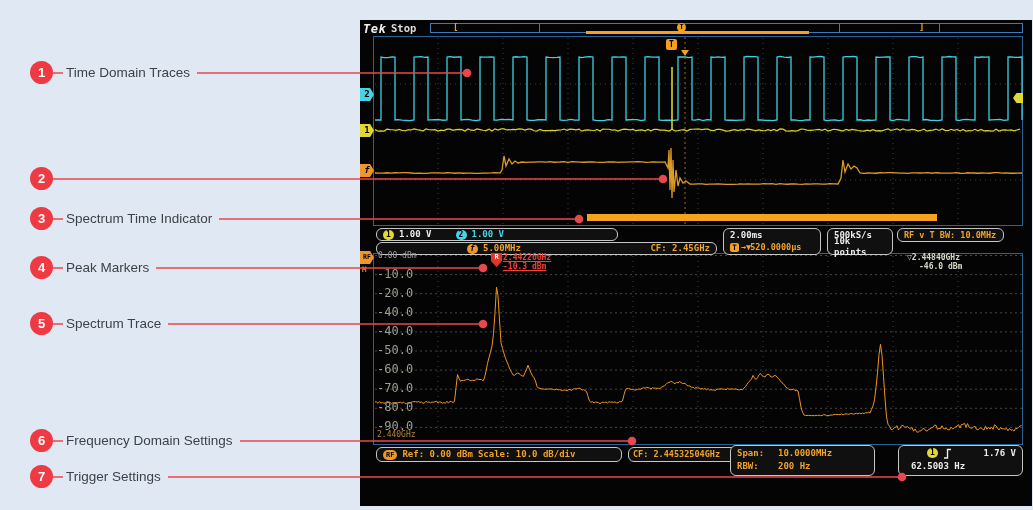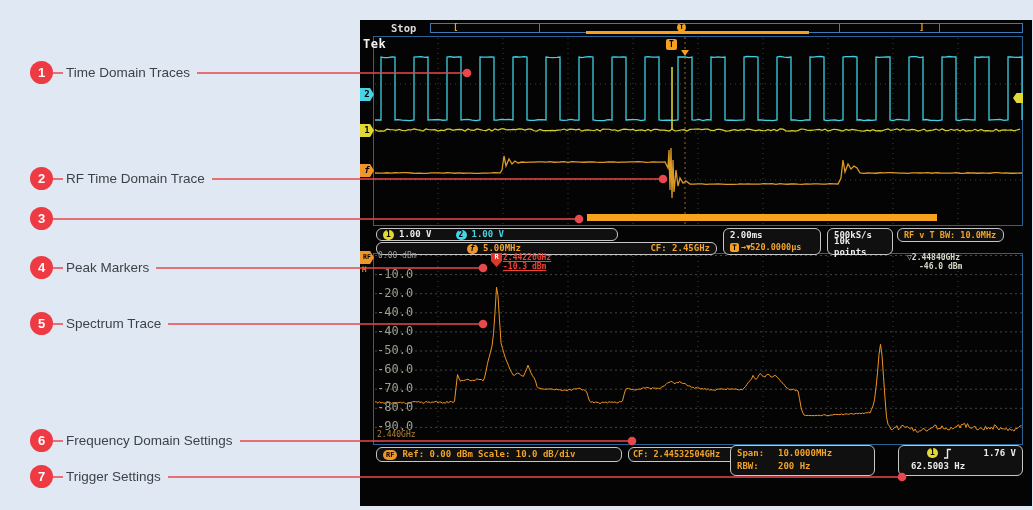--- a/index.html
+++ b/index.html
@@ -8,21 +8,21 @@
   .callout{position:absolute;left:30px;display:flex;align-items:center;z-index:31;}
   .cnum{width:23px;height:23px;border-radius:50%;background:#ee3a43;color:#fff;font-weight:bold;
         font-size:13px;display:flex;align-items:center;justify-content:center;flex:0 0 23px;}
   .clabel{margin-left:10px;background:#e0e9f3;padding:1px 7px 1px 3px;color:#3d4248;font-size:13.5px;white-space:nowrap;}
   
   .scope{position:absolute;left:360px;top:20px;width:672px;height:486px;background:#040404;
          font-family:"DejaVu Sans Mono",monospace;z-index:1;}
   .scope *{box-sizing:border-box;}
   #scope-canvas{position:absolute;left:0;top:0;z-index:1;}
   .ov{position:absolute;z-index:2;}
-  .hdr-tek{left:3px;top:17px;color:#f2f2f2;font-weight:bold;font-size:12px;letter-spacing:.5px;}
+  .hdr-tek{left:3px;top:2px;color:#f2f2f2;font-weight:bold;font-size:12px;letter-spacing:.5px;font-style:italic;}
   .hdr-stop{left:31px;top:2px;color:#dcdcdc;font-weight:bold;font-size:10.5px;}
   .ovbar{left:70px;top:3px;width:593px;height:10px;border:1px solid #3d7ab8;}
   .ovbar .dv{position:absolute;top:0;width:1px;height:8px;background:#3d7ab8;}
   .ovbar .obar{position:absolute;left:155px;top:7px;width:223px;height:3px;background:#f5a01e;}
   .ovbar .obrk{position:absolute;top:-2px;color:#f5a01e;font-size:9px;font-weight:bold;}
   .ovbar .tcirc{position:absolute;left:246px;top:-1px;width:9px;height:9px;border-radius:50%;background:#f5a01e;
                 color:#000;font-size:7px;font-weight:bold;text-align:center;line-height:9px;}
   .chb{position:absolute;left:0;width:14px;height:13px;color:#000;font-weight:bold;font-size:9px;
        text-align:center;line-height:13px;clip-path:polygon(0 0,72% 0,100% 50%,72% 100%,0 100%);z-index:2;}
   .tchip{display:inline-block;background:#f5a01e;color:#000;font-weight:bold;font-size:7.5px;
@@ -73,24 +73,24 @@
       <circle cx="902" cy="477" r="4.3" fill="#e8474c"></circle>
     </svg>
 
   <div id="callouts">
       <div class="callout" style="top: 61px;">
         <div class="cnum">1</div>
         <div class="clabel">Time Domain Traces</div>
       </div>
       <div class="callout" style="top: 167px;">
         <div class="cnum">2</div>
-        <div class="clabel">RF Time Domain Trace</div>
       </div>
       <div class="callout" style="top: 207px;">
         <div class="cnum">3</div>
+        <div class="clabel">Spectrum Time Indicator</div>
       </div>
       <div class="callout" style="top: 256px;">
         <div class="cnum">4</div>
         <div class="clabel">Peak Markers</div>
       </div>
       <div class="callout" style="top: 312px;">
         <div class="cnum">5</div>
         <div class="clabel">Spectrum Trace</div>
       </div>
       <div class="callout" style="top: 429px;">

